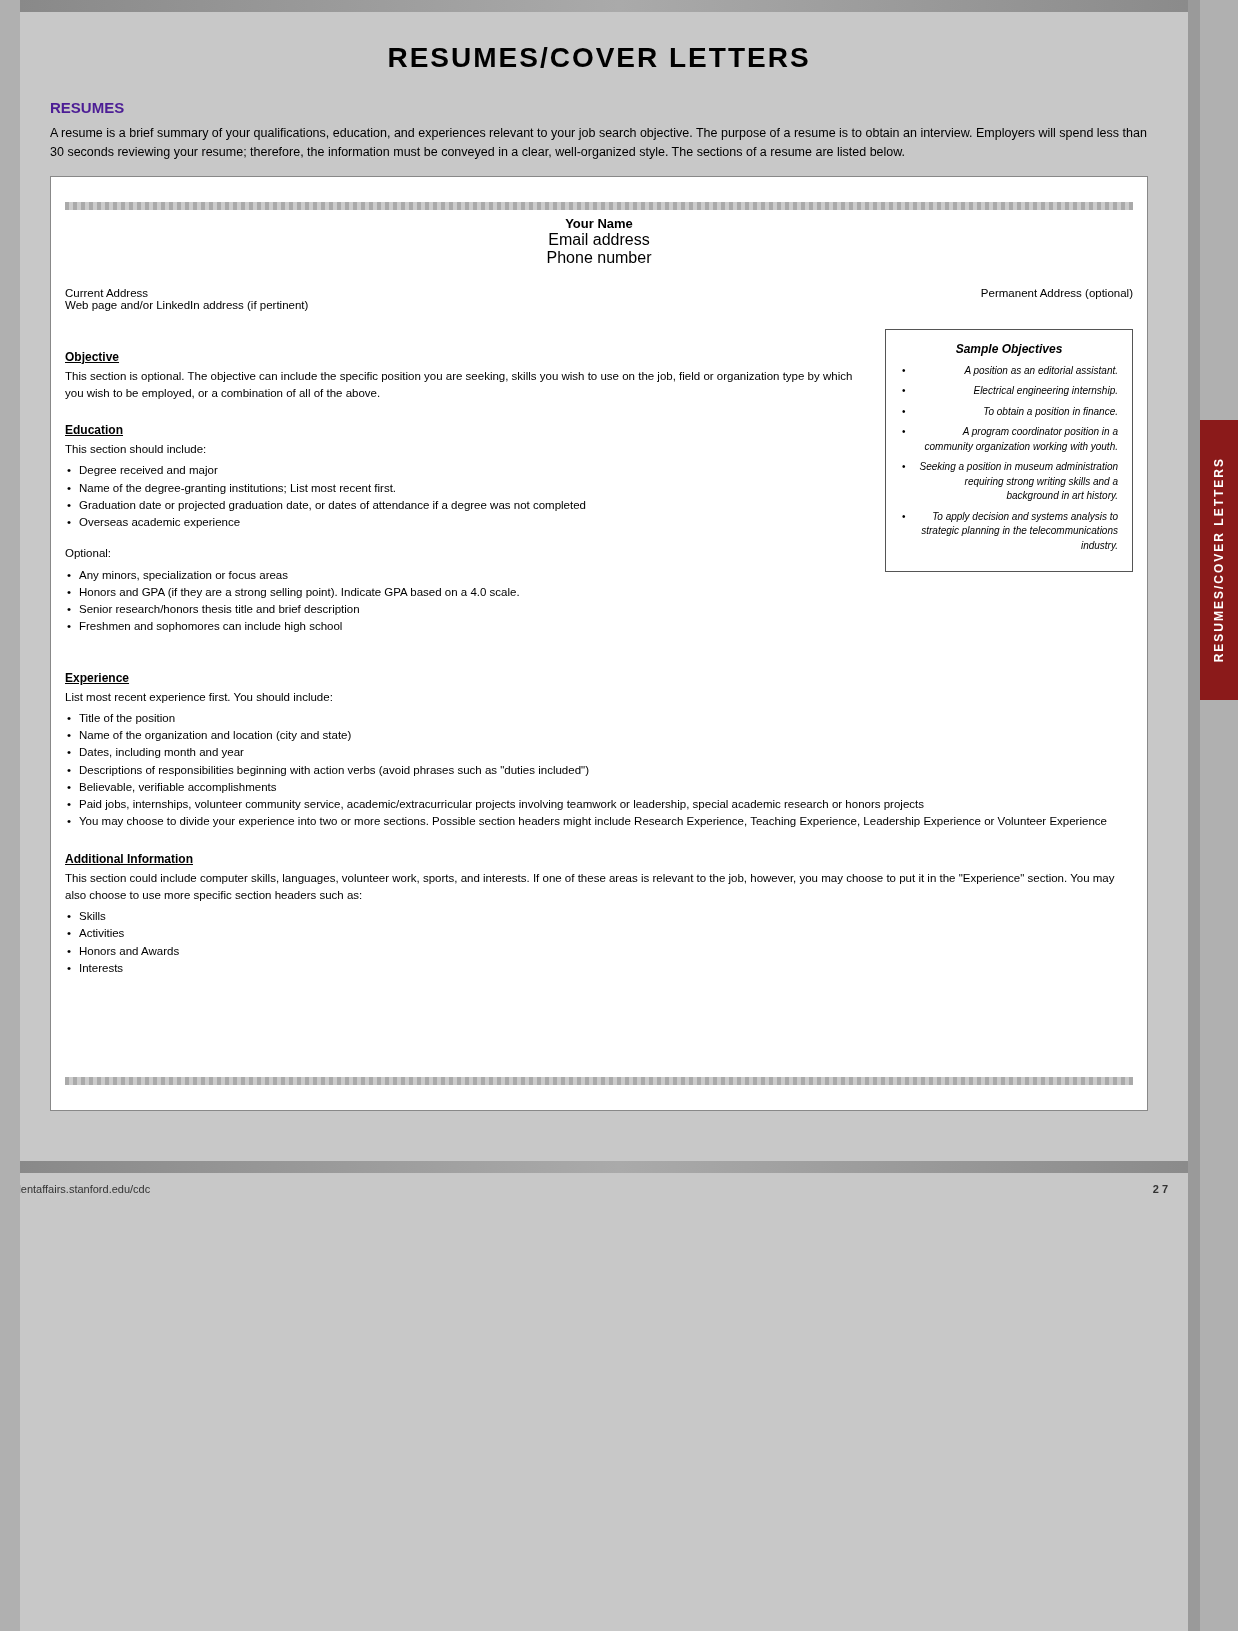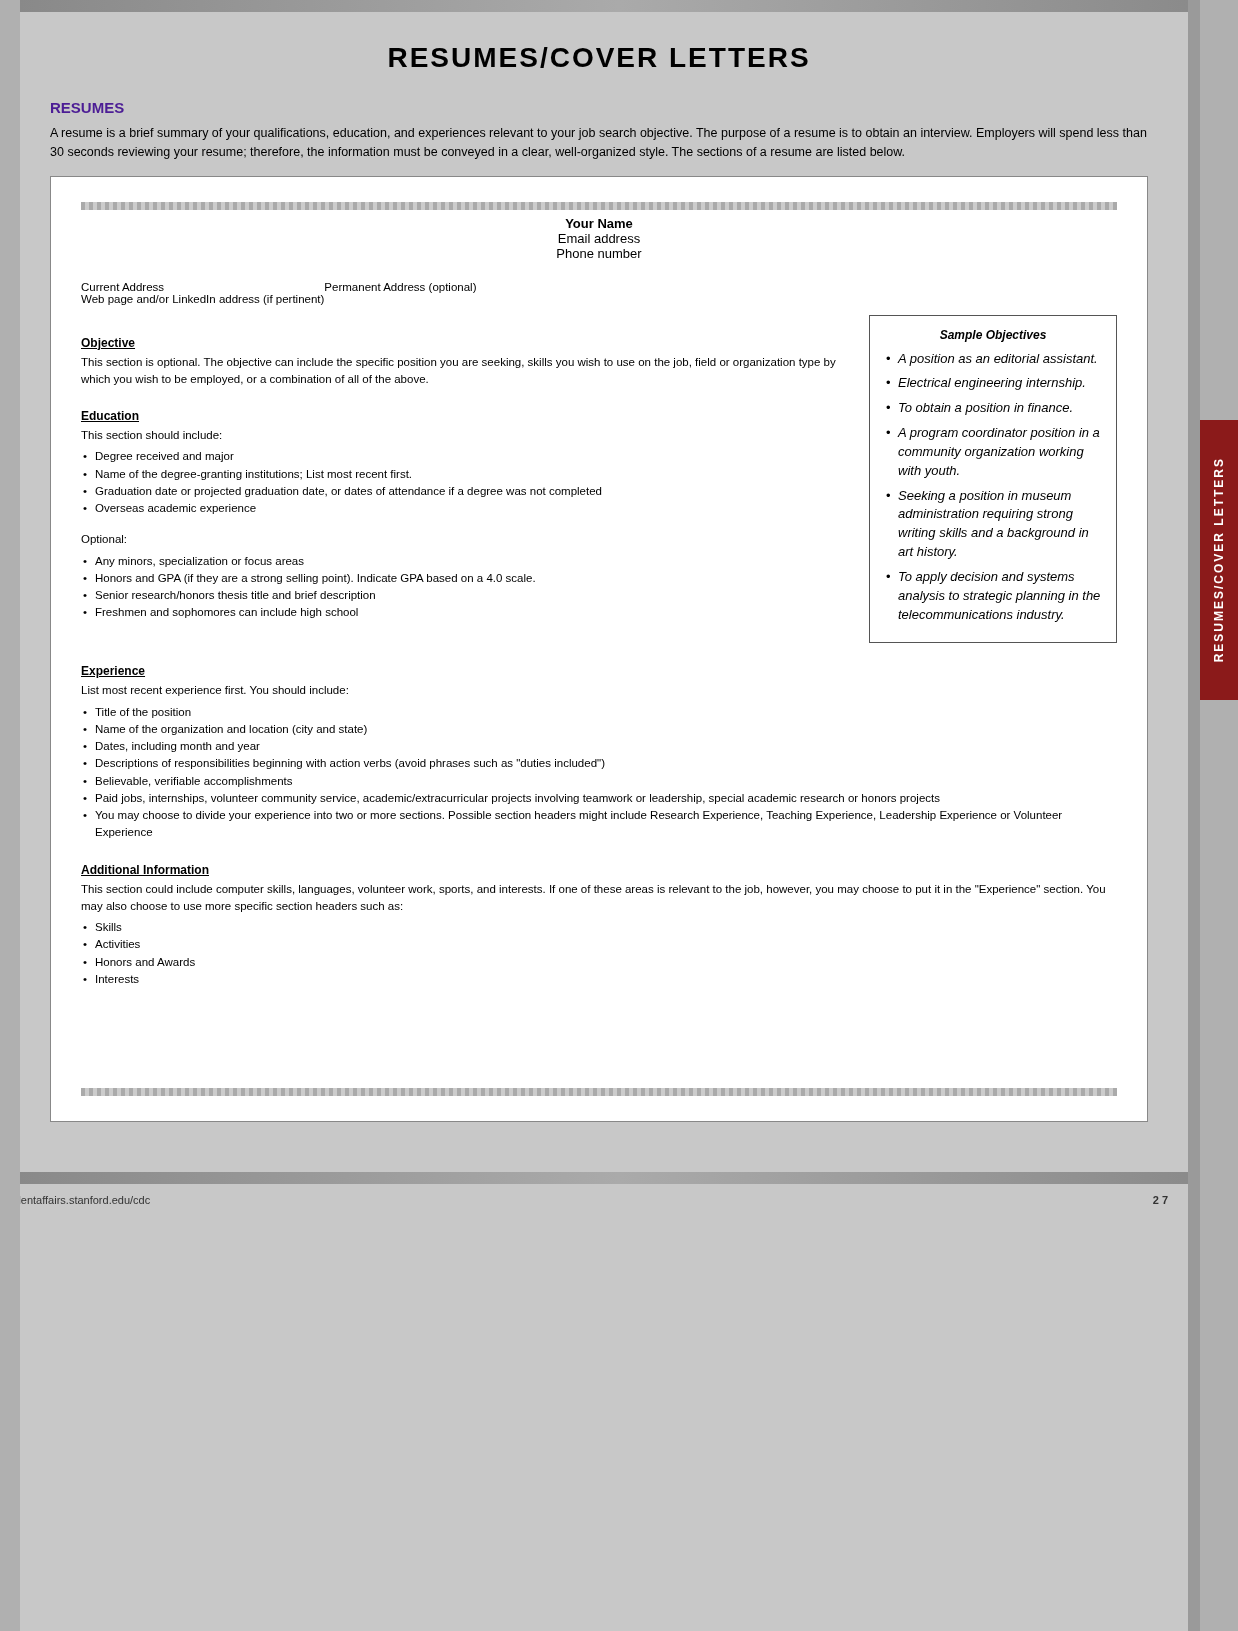--- a/index.html
+++ b/index.html
@@ -109,43 +109,44 @@
       line-height: 1.5;
       margin-bottom: 14px;
       color: #000;
     }
 
     
     .document-box {
       background: white;
       border: 1px solid #888;
       margin: 0 0 20px 0;
-      padding: 25px 30px;
+      padding: 25px 14px;
       position: relative;
     }
 
     
     .resume-header {
       text-align: center;
       margin-bottom: 20px;
     }
 
     .resume-header .name {
       font-size: 13px;
       font-weight: bold;
     }
 
     .resume-header .contact {
-      font-size: 13px;
+      font-size: 16px;
     }
 
     
     .address-row {
       display: flex;
-      margin-bottom: 10px;
+      justify-content: space-between;
+      margin-bottom: 18px;
       font-size: 11.5px;
     }
 
     .address-left { }
     .address-right { }
 
     
     .doc-section {
       margin-bottom: 14px;
     }
@@ -213,26 +214,27 @@
       text-align: center;
       margin-bottom: 8px;
     }
 
     .sample-objectives-list {
       list-style: none;
       padding: 0;
     }
 
     .sample-objectives-list li {
-      font-size: 13px;
+      font-size: 10px;
       line-height: 1.45;
       font-style: italic;
       padding-left: 14px;
       position: relative;
       margin-bottom: 6px;
+      text-align: right;
     }
 
     .sample-objectives-list li::before {
       content: "•";
       position: absolute;
       left: 2px;
       font-style: normal;
     }
 
     

